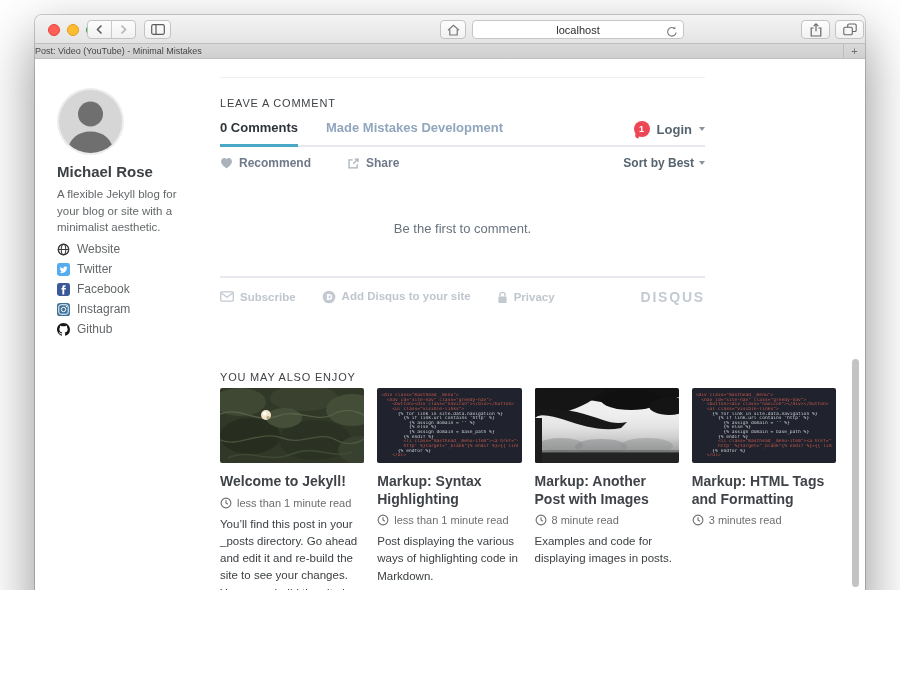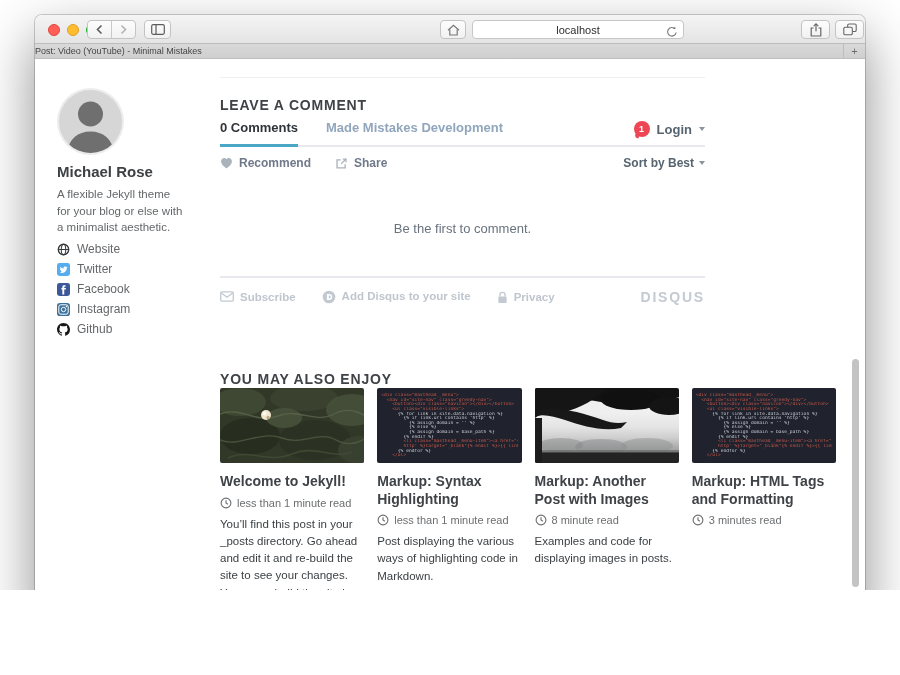--- a/index.html
+++ b/index.html
@@ -46,35 +46,35 @@
   
   .avatar-circle { position:absolute; left:24px; top:31px; width:63px; height:63px; border-radius:50%;
                    background:#d6d6d6; overflow:hidden; box-shadow:0 0 0 2px #ececec; }
   .author-name { position:absolute; left:22px; top:104px; font-size:15px; font-weight:700; color:#3d4144; }
   .author-bio { position:absolute; left:22px; top:127px; width:126px; font-size:11.5px; line-height:1.45; color:#646769; }
   .author-links { position:absolute; left:22px; top:180px; }
   .author-link { display:flex; align-items:center; gap:7px; height:20px; font-size:12px; color:#646769; cursor:pointer; }
 
   
   .divider-top { position:absolute; left:185px; top:18px; width:485px; height:1px; background:#eef0f0; }
-  .section-h { font-size:14px; font-weight:700; letter-spacing:.8px; color:#3f4347; }
+  .section-h { font-size:11px; font-weight:400; letter-spacing:.8px; color:#3f4347; }
   .leave-h { position:absolute; left:185px; top:38px; }
 
   .disqus { position:absolute; left:185px; top:60px; width:485px; }
   .dq-tabs { position:relative; display:flex; align-items:center; height:28px; border-bottom:2px solid #e7e9ee; }
   .dq-tab-active { font-size:13px; font-weight:700; color:#2e343a; padding-bottom:9px; border-bottom:3px solid #4aa8c6; margin-bottom:-2px; }
   .dq-community { font-size:13px; font-weight:700; color:#91a6bd; margin-left:28px; padding-bottom:9px; }
   .dq-login { position:absolute; right:0; top:2px; display:flex; align-items:center; gap:7px; }
   .dq-badge { position:relative; width:16px; height:16px; border-radius:50%; background:#ed4654; color:#fff;
               font-size:9px; font-weight:700; display:flex; align-items:center; justify-content:center; }
   .dq-badge::after { content:""; position:absolute; left:1px; bottom:-1px; width:4px; height:4px;
                      background:#ed4654; border-radius:0 0 0 3px; transform:rotate(15deg); }
   .dq-login-label { font-size:13px; font-weight:700; color:#56646f; }
   .caret { width:0; height:0; border-left:3.5px solid transparent; border-right:3.5px solid transparent; border-top:4px solid #8b949c; }
-  .dq-menu { position:relative; display:flex; align-items:center; gap:24px; height:32px; }
+  .dq-menu { position:relative; display:flex; align-items:center; gap:36px; height:32px; }
   .dq-menu-item { display:flex; align-items:center; gap:6px; font-size:12px; font-weight:700; color:#70798a; cursor:pointer; }
   .dq-sort { position:absolute; right:0; display:flex; align-items:center; gap:5px; font-size:12px; font-weight:700; color:#56646f;margin-left:20px; }
   .dq-compose { display:flex; gap:8px; margin-top:6px; }
   .dq-avatar { width:40px; height:40px; border-radius:3px; background:#e3e7ea; overflow:hidden; flex:none; }
   .dq-input { flex:1; height:33px; border:1px solid #d7dce2; border-radius:4px; padding:0 14px;
               font-size:13.5px; color:#2e343a; font-family:"Liberation Sans","DejaVu Sans",sans-serif; outline:none; }
   .dq-input::placeholder { color:#a9b4bf; opacity:1; }
   .dq-empty { margin-top:42px; text-align:center; font-size:13px; color:#68737e; }
   .dq-footline { margin-top:40px; height:2px; background:#e7e9ee; }
   .dq-footer { position:relative; display:flex; align-items:center; gap:26px; margin-top:12px; }
@@ -174,21 +174,21 @@
 
     <div class="page">
 
       <div class="avatar-circle">
         <svg width="63" height="63" viewBox="0 0 63 63">
           <circle cx="31.5" cy="24" r="12.5" fill="#6f6f6f"></circle>
           <path d="M8 63c1.5-14 11-21.5 23.5-21.5S53.5 49 55 63z" fill="#6f6f6f"></path>
         </svg>
       </div>
       <div class="author-name">Michael Rose</div>
-      <div class="author-bio">A flexible Jekyll theme for your blog or else with a minimalist aesthetic.</div>
+      <div class="author-bio">A flexible Jekyll blog for your blog or site with a minimalist aesthetic.</div>
 
       <div class="author-links">
         <div class="author-link">
           <svg width="13" height="13" viewBox="0 0 14 14">
               <circle cx="7" cy="7" r="5.6" fill="none" stroke="#36393b" stroke-width="1.5"></circle>
               <ellipse cx="7" cy="7" rx="2.4" ry="5.6" fill="none" stroke="#36393b" stroke-width="1.1"></ellipse>
               <line x1="1.4" y1="7" x2="12.6" y2="7" stroke="#36393b" stroke-width="1.1"></line>
             </svg>
           <span>Website</span>
         </div>

